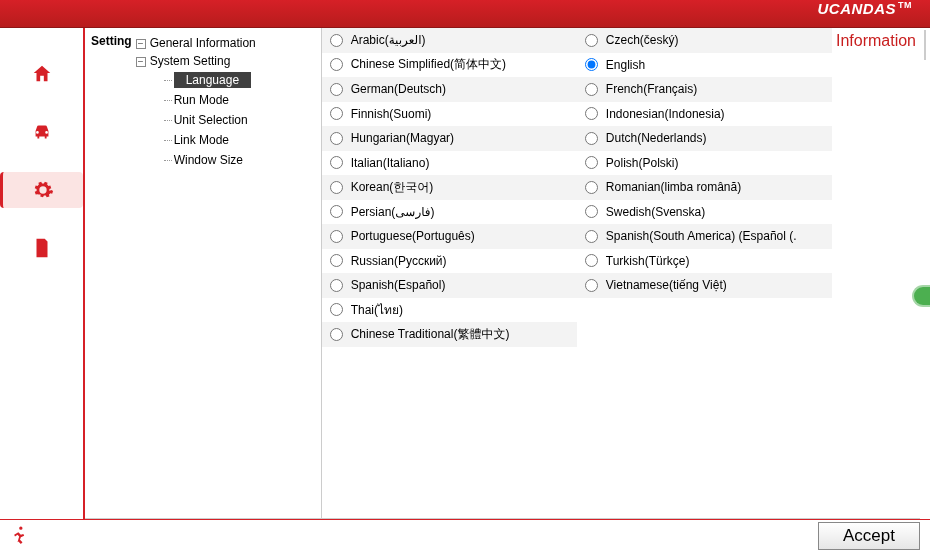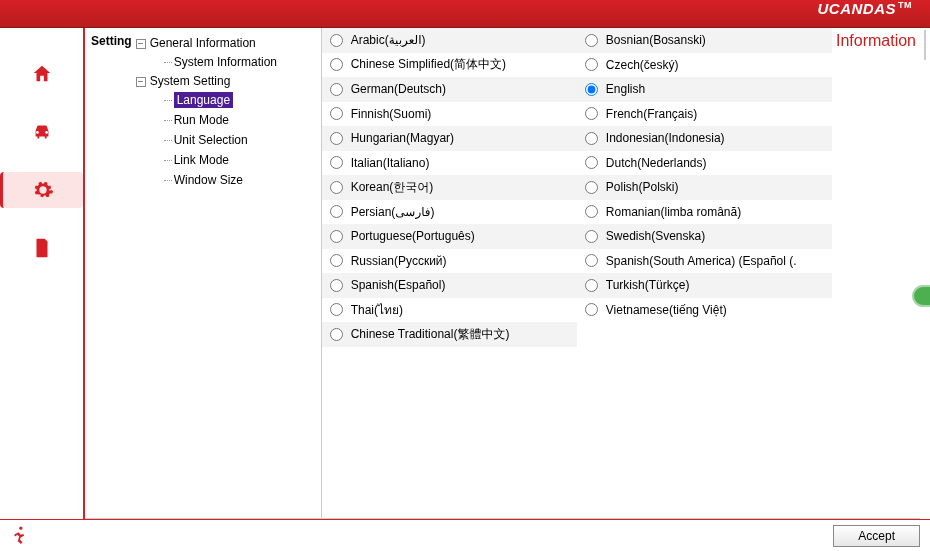--- a/index.html
+++ b/index.html
@@ -14,31 +14,31 @@
   .sidebar svg { width: 22px; height: 22px; fill: #d62027; }
   .main { flex: 1; border-left: 2px solid #d62027; display: flex; flex-direction: row; }
   .title { font-weight: bold; font-size: 12px; padding: 6px 0 6px 6px; border-bottom: 1px solid #ccc; }
   .body { flex: 1; display: flex; border-bottom: 1px solid #ccc; overflow: hidden; }
   .tree { width: 190px; border-right: 1px solid #ccc; padding: 6px 4px; background: #fff; overflow-y: auto; }
   .tree-node { padding: 2px 0 2px 0; white-space: nowrap; }
   .tree-node.root { margin-left: 0; }
   .tree-node.child { margin-left: 28px; padding: 3px 0; }
   .tree-node .exp { display: inline-block; width: 10px; height: 10px; border: 1px solid #888; text-align: center; line-height: 8px; font-size: 10px; margin-right: 4px; color: #555; background: #fff; }
   .tree-node.child::before { content: ""; display: inline-block; width: 8px; border-top: 1px dotted #999; vertical-align: middle; margin-right: 2px; }
-  .tree-node.selected span.lbl { background: #4c1d95; color: #fff; padding: 1px 3px; }
+  .tree-node.selected span.lbl { background: #404040; color: #fff; padding: 1px 12px; }
   .panel { flex: 1; display: flex; background: #fff; }
   .col { flex: 1; display: flex; flex-direction: column; }
   .lang-row { display: flex; align-items: center; padding: 5px 8px; height: 24.5px; }
   .lang-row:nth-child(odd) { background: #f3f3f3; }
   .lang-row input[type=radio] { margin-right: 8px; }
   .infobar { color: #c81e1e; font-size: 16px; padding: 4px 4px 2px 4px; border-bottom: 1px solid #ccc; }
   .infobox { height: 30px; border: 1px solid #ccc; margin: 2px 4px; background: #fff; overflow-y: scroll; }
   .footer { height: 32px; border-top: 1px solid #d62027; display: flex; align-items: center; justify-content: space-between; padding: 0 10px; }
   .footer svg { width: 20px; height: 20px; fill: #d62027; }
-  .accept { padding: 3px 24px; border: 1px solid #888; background: linear-gradient(#fff,#e6e6e6); cursor: pointer; font-size: 12px; }
+  .accept { padding: 3px 24px; border: 1px solid #888; background: linear-gradient(#fff,#e6e6e6); cursor: pointer; font-size: 17px; }
   .fab { position: absolute; right: 0; top: 285px; width: 18px; height: 22px; background: #4caf50; border-radius: 11px 0 0 11px; border: 2px solid #a5d6a7; border-right: none; }
 </style>
 </head>
 <body>
 
 <div class="topbar">
   <span class="brand">
     <span>UCANDAS</span><sup>TM</sup>
   </span>
 </div>
@@ -66,21 +66,20 @@
         </svg>
     </div>
   </div>
 
   <div class="main">
     <div class="title">Setting</div>
 
     <div class="body">
       <div class="tree" id="tree">
           <div class="tree-node root"><span class="exp">−</span><span class="lbl">General Information</span></div>
-          <div class="tree-node child"><span class="lbl">System Information</span></div>
           <div class="tree-node root"><span class="exp">−</span><span class="lbl">System Setting</span></div>
           <div class="tree-node child selected"><span class="lbl">Language</span></div>
           <div class="tree-node child"><span class="lbl">Run Mode</span></div>
           <div class="tree-node child"><span class="lbl">Unit Selection</span></div>
           <div class="tree-node child"><span class="lbl">Link Mode</span></div>
           <div class="tree-node child"><span class="lbl">Window Size</span></div>
         </div>
       <div class="panel">
         <div class="col" id="col1">
             <label class="lang-row">
@@ -132,24 +131,20 @@
               <span>Thai(ไทย)</span>
             </label>
             <label class="lang-row">
               <input type="radio" name="lang" style="">
               <span>Chinese Traditional(繁體中文)</span>
             </label>
           </div>
         <div class="col" id="col2">
             <label class="lang-row">
               <input type="radio" name="lang" style="">
-              <span>Bosnian(Bosanski)</span>
-            </label>
-            <label class="lang-row">
-              <input type="radio" name="lang" style="">
               <span>Czech(český)</span>
             </label>
             <label class="lang-row">
               <input type="radio" name="lang" checked="" style="">
               <span>English</span>
             </label>
             <label class="lang-row">
               <input type="radio" name="lang" style="">
               <span>French(Français)</span>
             </label>

